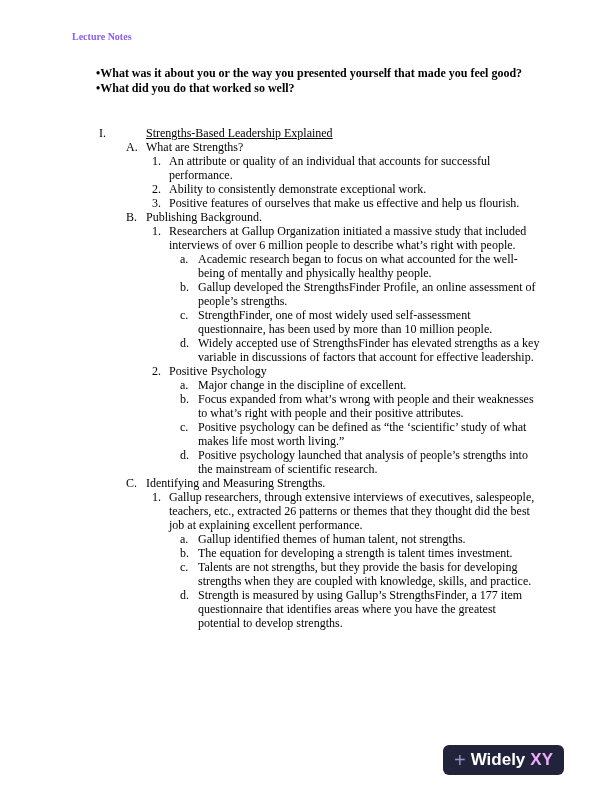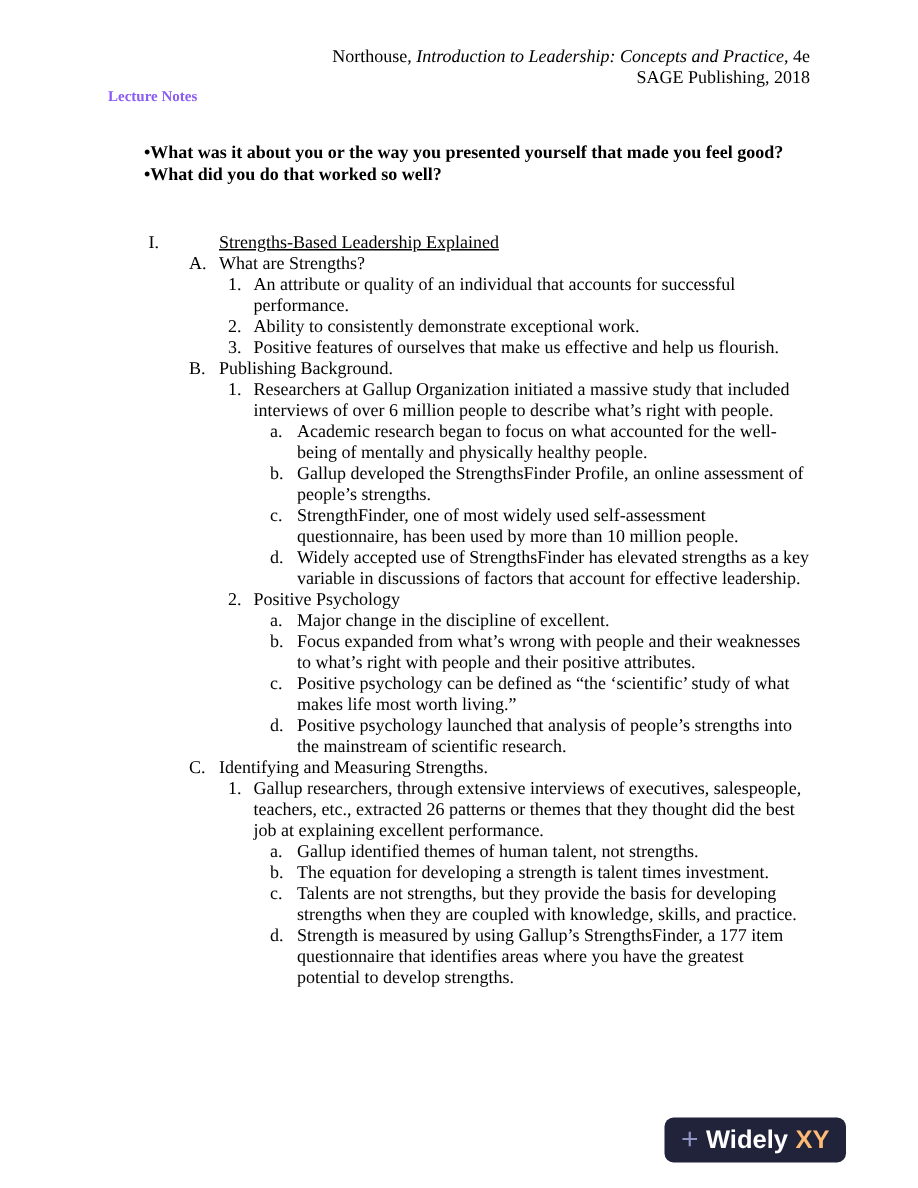--- a/index.html
+++ b/index.html
@@ -49,30 +49,28 @@
     gap: 5px;
     padding: 0 11px;
     border-radius: 6px;
     background: #20233a;
     font-family: "Liberation Sans", sans-serif;
     font-size: 17px;
     font-weight: bold;
   }
   .badge .plus { color: #9096c2; font-size: 20px; font-weight: normal; line-height: 1; }
   .badge .study { color: #ffffff; }
-  .badge .xy { color: #fdba74; text-align: right; }
+  .badge .xy { color: #f0abfc; text-align: right; }
 </style>
 </head>
 <body>
 
 <div class="page">
 
   <div class="header">
-    <div><span>Northouse, </span><span class="italic">Introduction to Leadership: Concepts and Practice</span><span>, 4e</span></div>
-    <div>SAGE Publishing, 2018</div>
   </div>
 
   <div class="lecture-notes">Lecture Notes</div>
 
   <div class="bullets">
     <div class="row bullet-row">
       <span class="lbl bullet-marker">•</span>
       <span class="txt">What was it about you or the way you presented yourself that made you feel good?</span>
     </div>
     <div class="row bullet-row">

